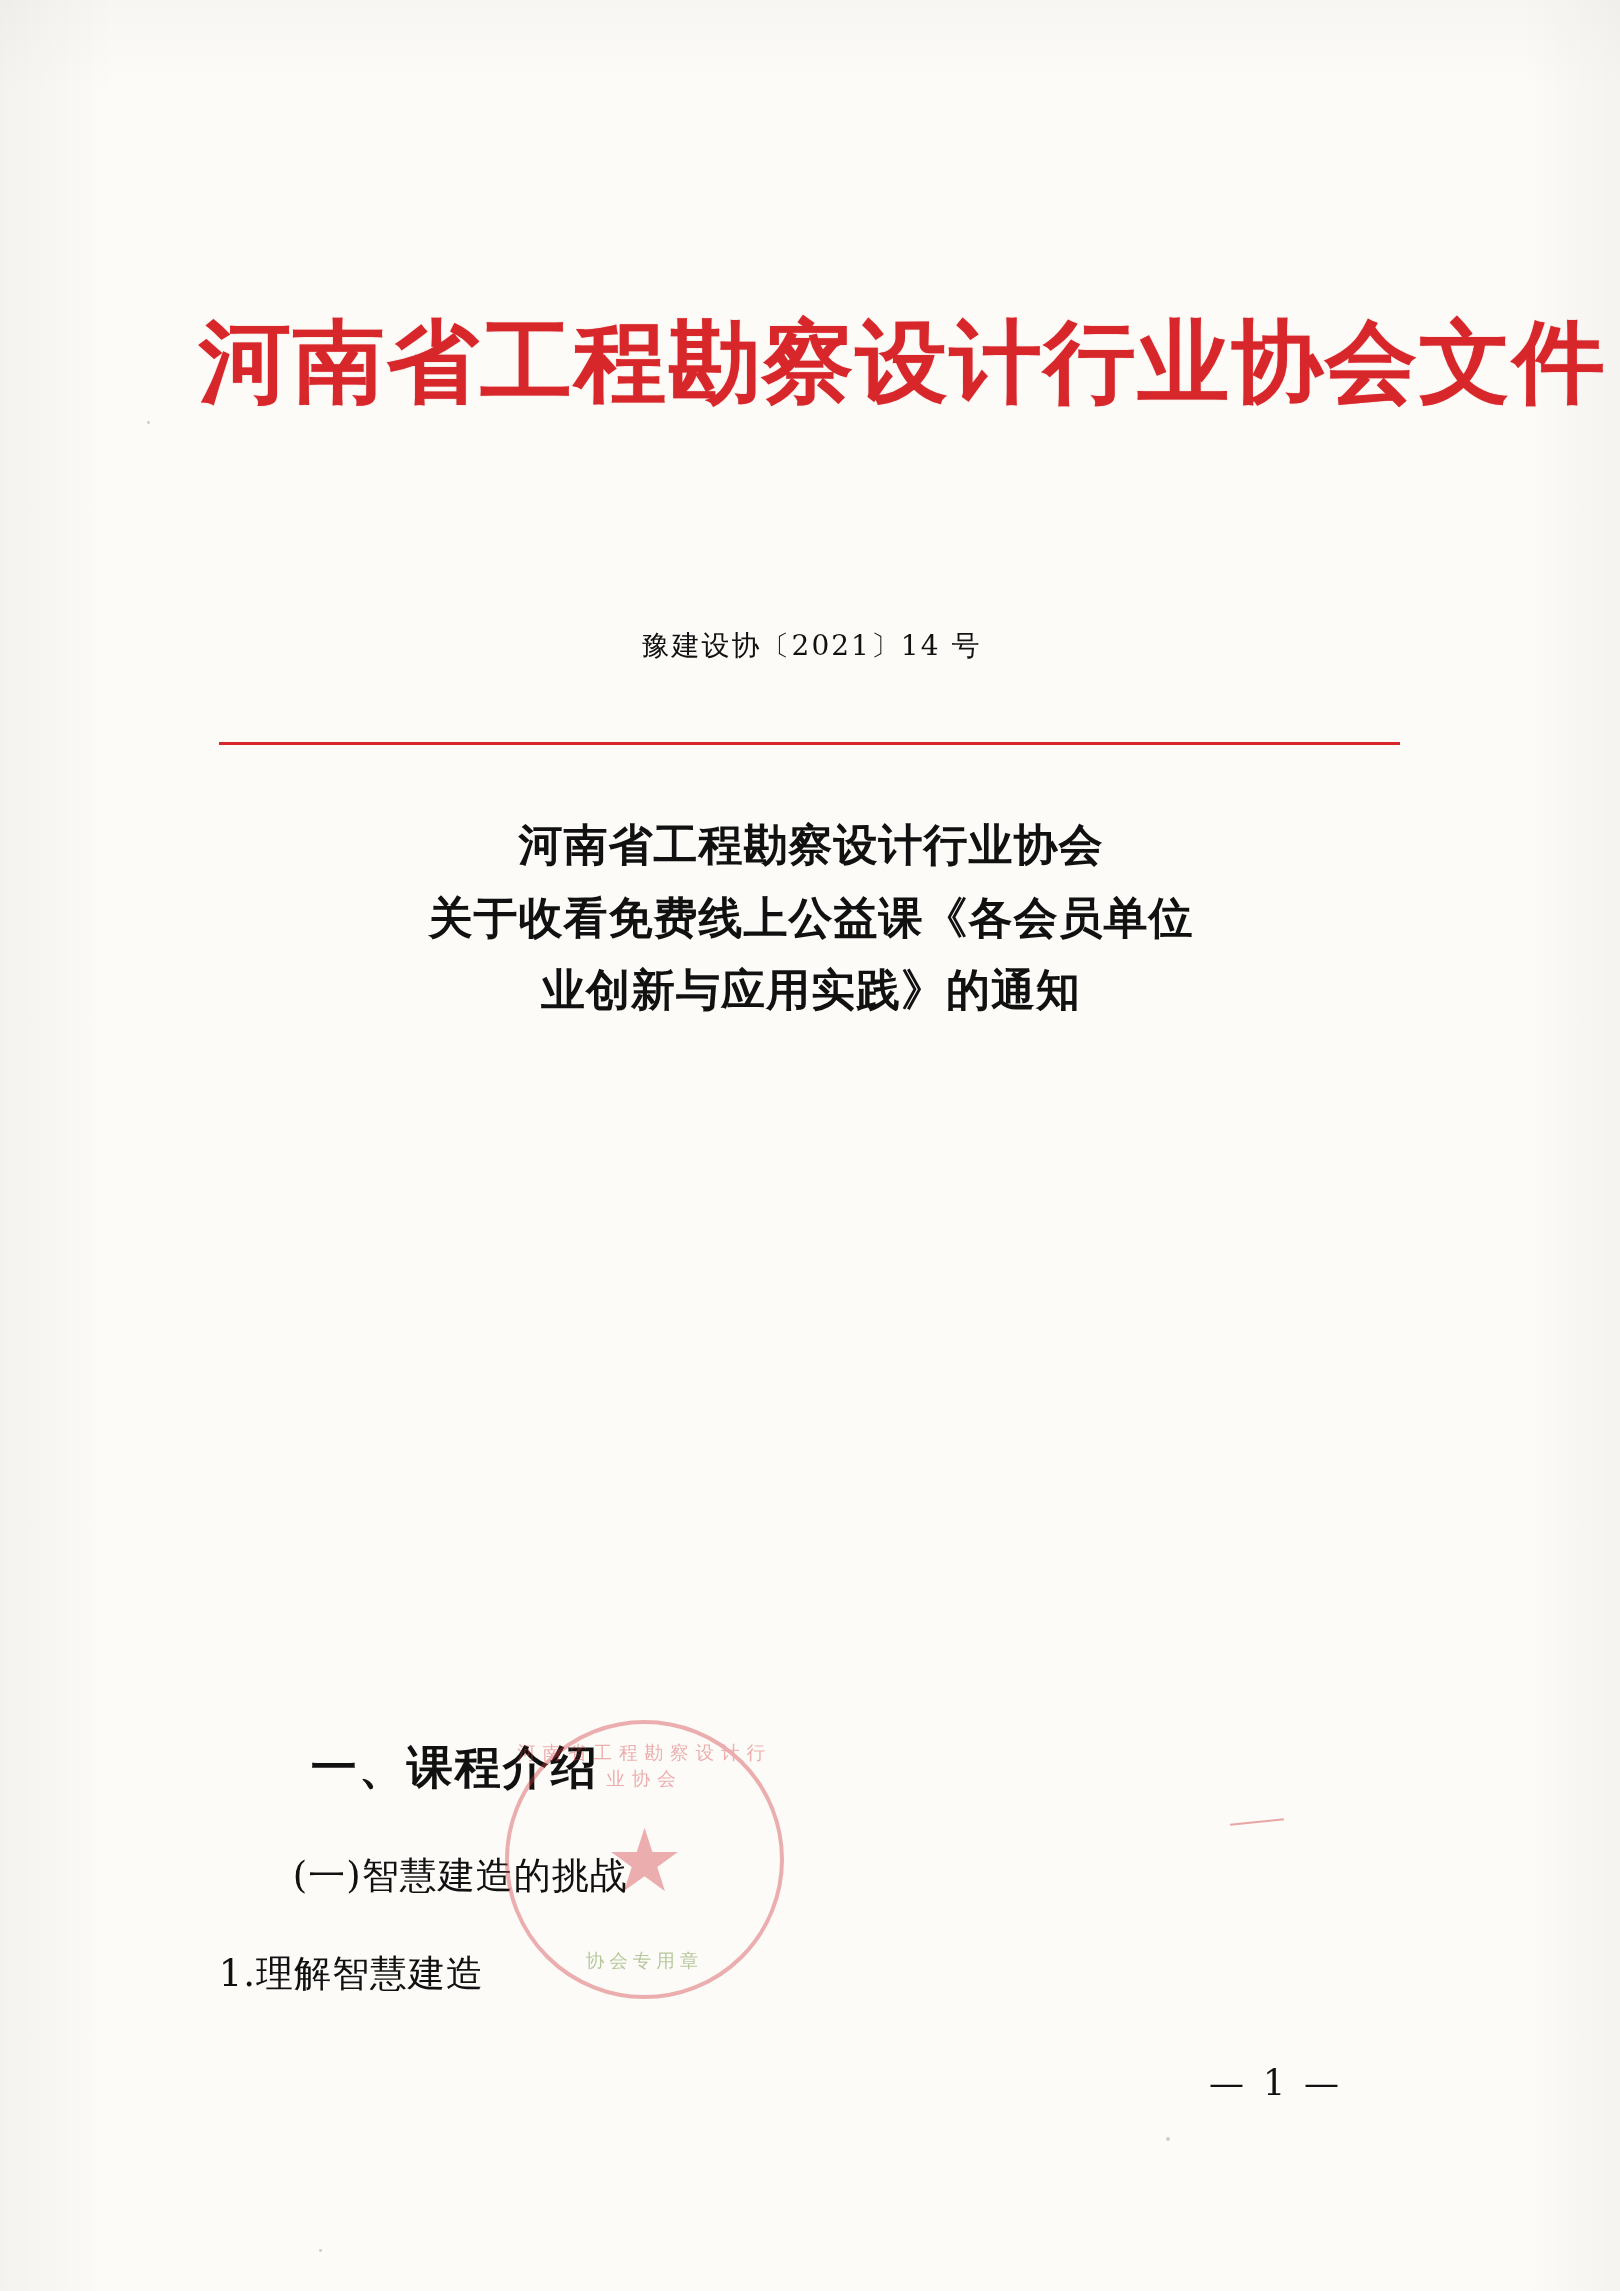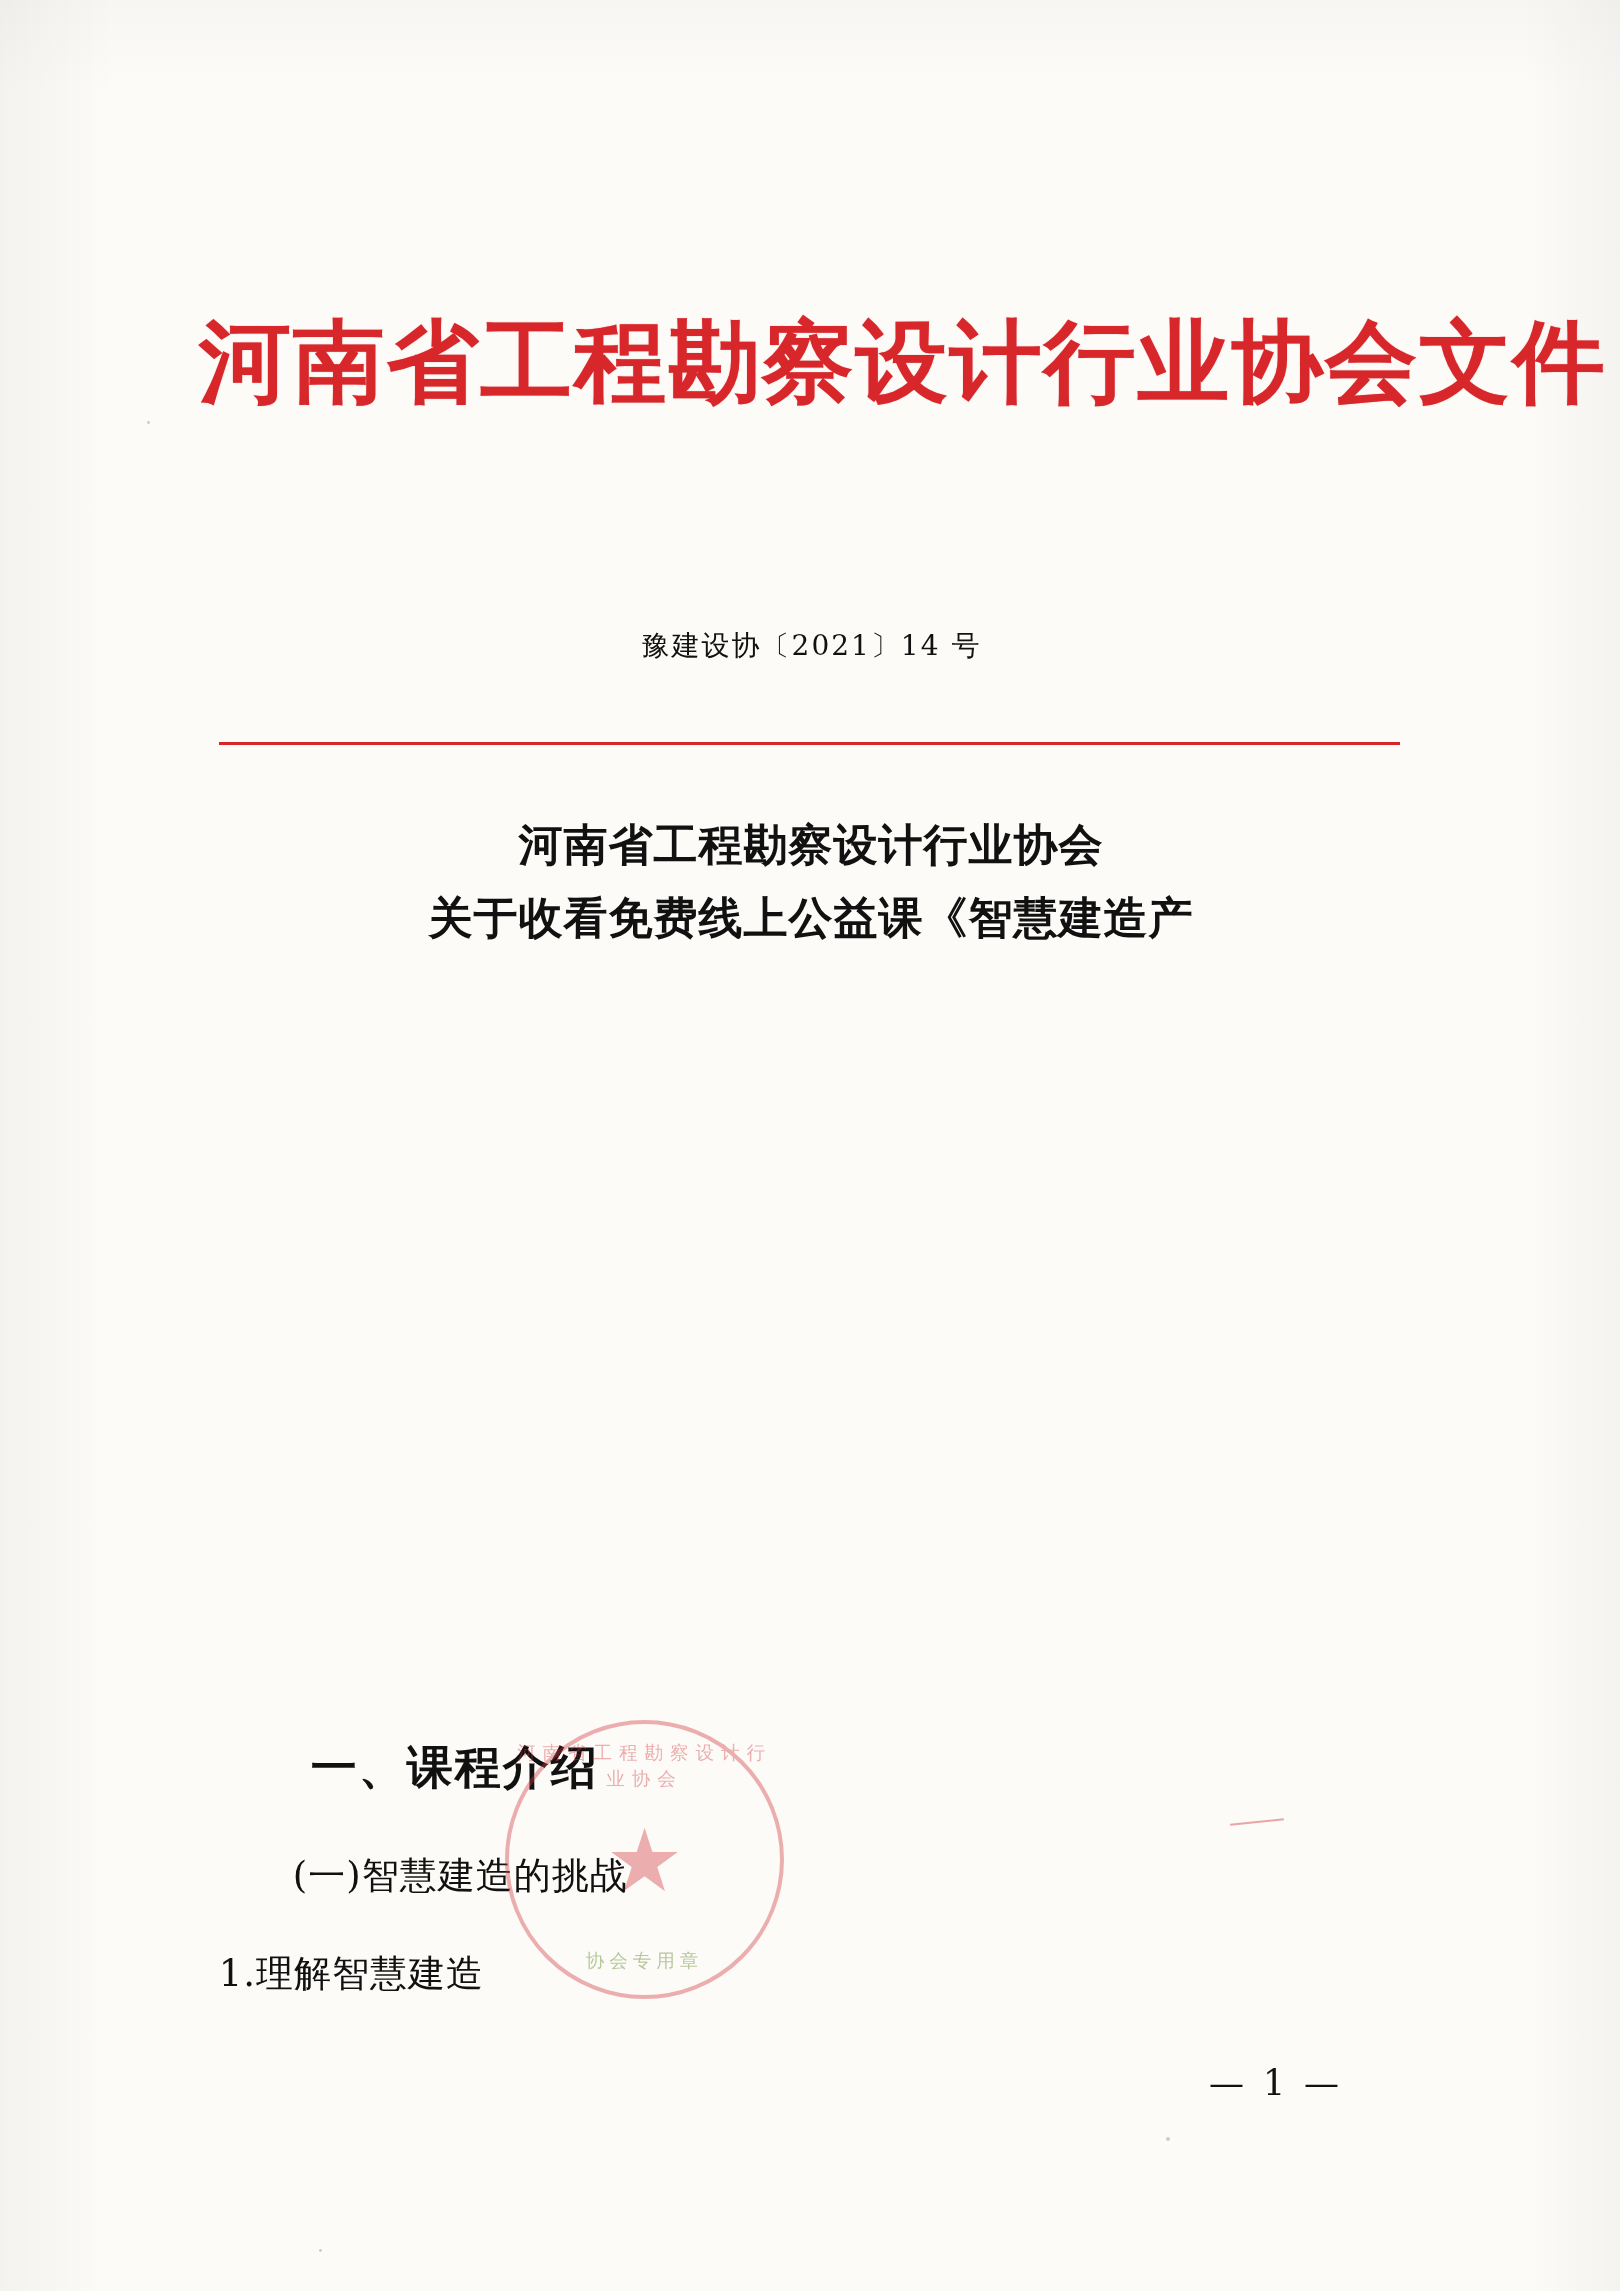--- a/index.html
+++ b/index.html
@@ -224,21 +224,22 @@
   <div class="content">
 
     <div class="masthead">河南省工程勘察设计行业协会文件</div>
 
     <div class="doc-number">豫建设协〔2021〕14 号</div>
 
     <div class="red-rule"></div>
 
     <div class="title">
       <span class="line">河南省工程勘察设计行业协会</span>
-      <span class="line">关于收看免费线上公益课《智慧建造产</span>
+      <span class="line">关于收看免费线上公益课《各会员单位</span>
+      <span class="line">业创新与应用实践》的通知</span>
     </div>
 
     <div class="body-block">
     </div>
 
     <div class="section-heading">一、课程介绍</div>
 
     <div class="sub-heading">(一)智慧建造的挑战</div>
 
     <div class="list-item">1.理解智慧建造</div>

